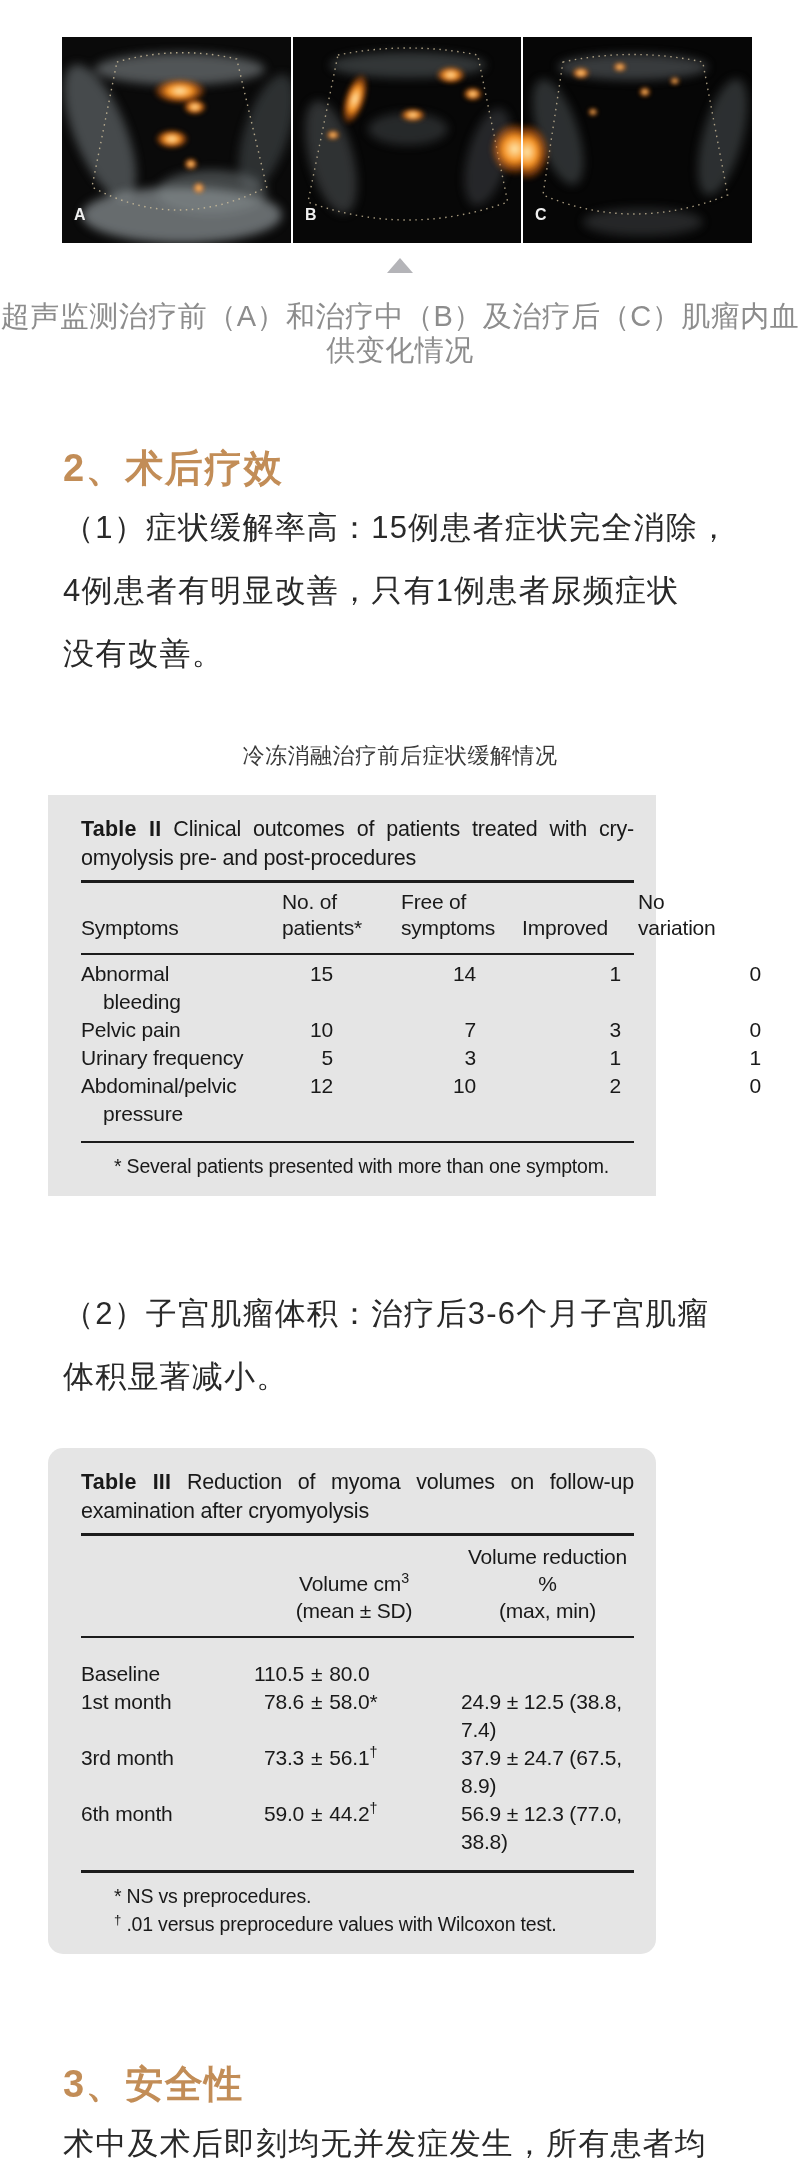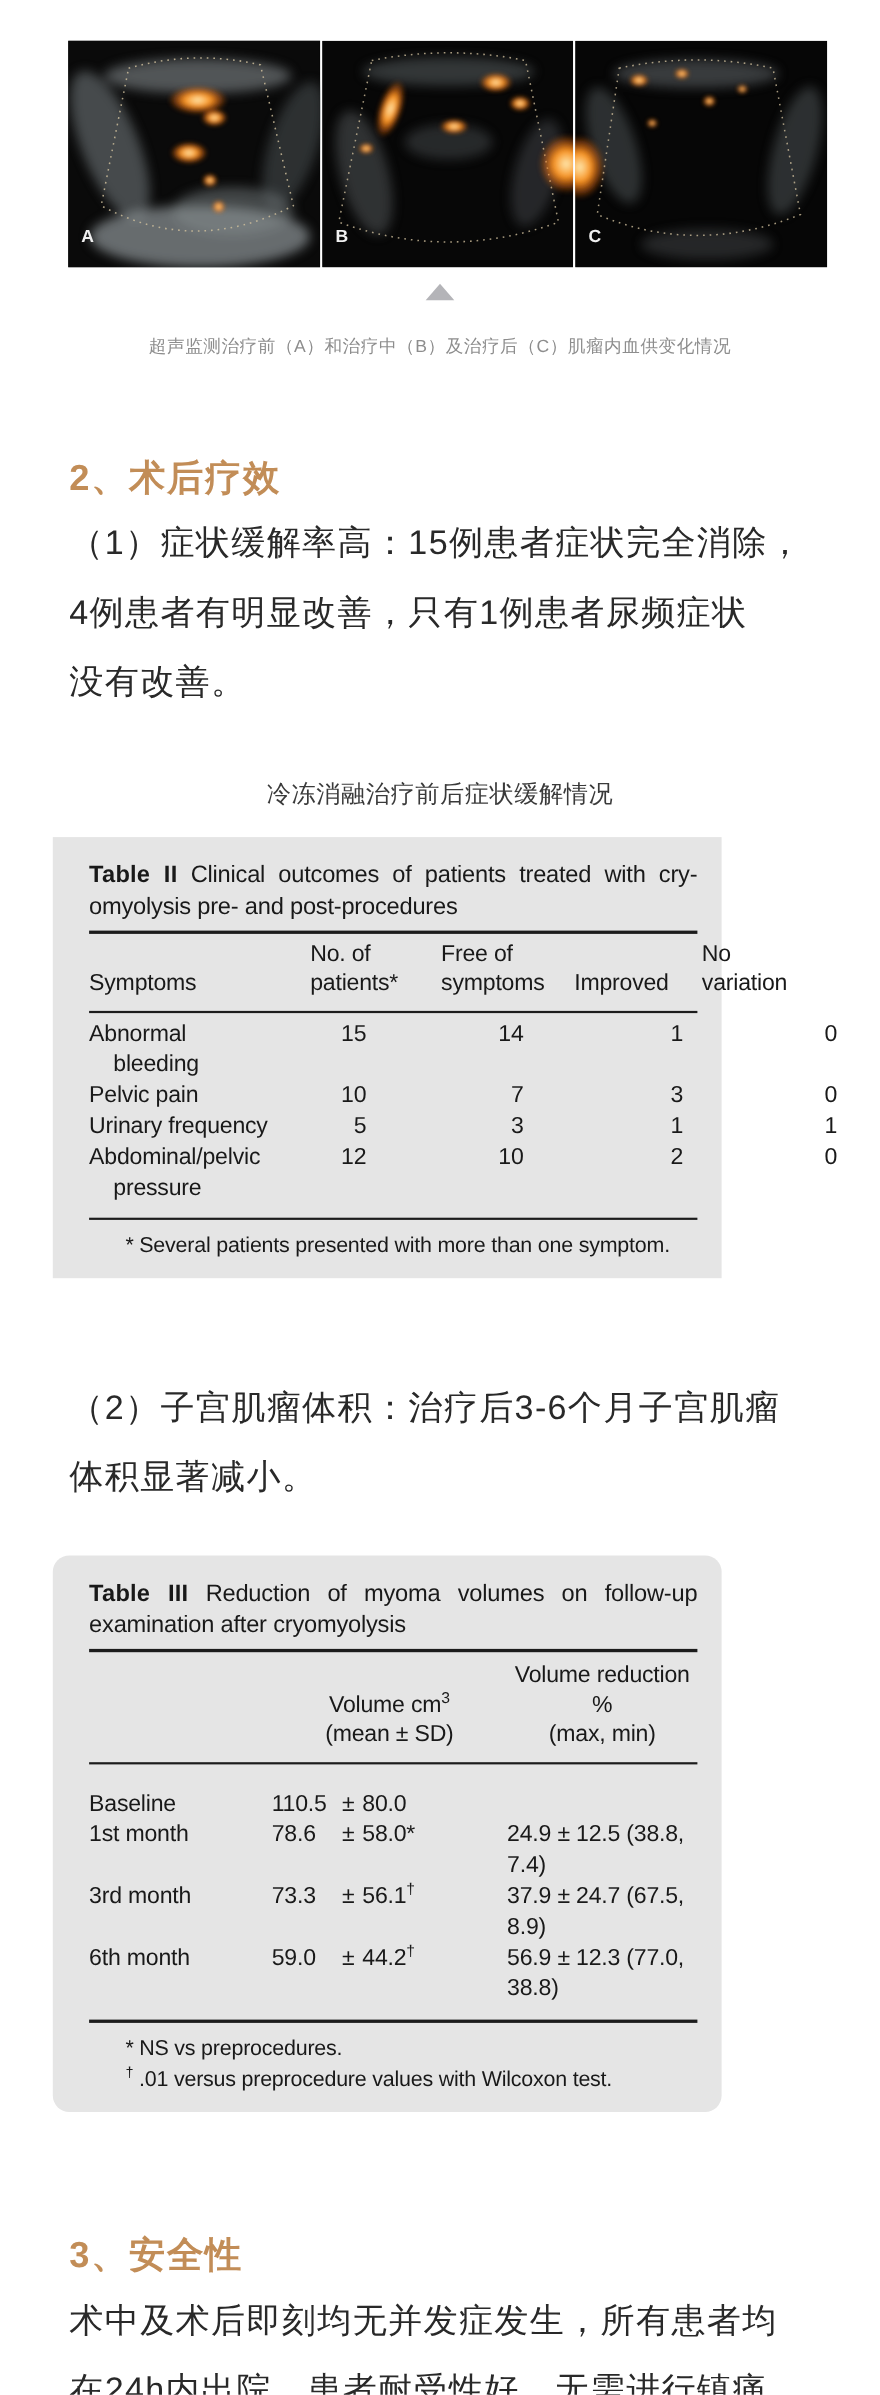--- a/index.html
+++ b/index.html
@@ -11,26 +11,26 @@
   
   .figure{margin:37px 0 0 62px;width:690px;height:206px;display:flex;gap:2px;background:#fff;}
   .panel{flex:1;height:206px;background:#060606;overflow:hidden;}
   .panel svg{display:block;width:100%;height:100%;}
   .pointer-triangle{
     width:0;height:0;margin:15px auto 0;
     border-left:13px solid transparent;border-right:13px solid transparent;
     border-bottom:15px solid #b4b4b8;
   }
   .fig-caption{
-    margin-top:26px;text-align:center;font-size:16px;line-height:34px;
+    margin-top:26px;text-align:center;font-size:29px;line-height:34px;
     color:#8d8d8d;letter-spacing:0.5px;
   }
   
   .sec-heading{
-    margin:81px 0 0 63px;font-size:33px;line-height:40px;font-weight:bold;
+    margin:81px 0 0 63px;font-size:38px;line-height:40px;font-weight:bold;
     color:#c28d57;letter-spacing:1.5px;
   }
   .sec-heading.h3{margin-top:110px;}
   .para{margin:8px 36px 0 63px;font-size:31px;line-height:63px;color:#292929;letter-spacing:1.2px;}
   .para .pline{display:block;}
   .tbl-caption{margin-top:56px;text-align:center;font-size:22px;line-height:30px;color:#3a3a3a;letter-spacing:0.5px;}
   
   .gray-table{
     margin:24px 0 0 48px;width:608px;box-sizing:border-box;background:#e5e5e5;
     padding:20px 22px 16px 33px;color:#191919;letter-spacing:-0.2px;
@@ -52,21 +52,21 @@
   .num{display:inline-block;min-width:27px;text-align:right;}
   .t-footnote{margin:9px 0 0 33px;font-size:19.5px;line-height:28px;}
   .t-footnote .fn-line{display:block;}
   sup{font-size:0.68em;vertical-align:super;line-height:0;}
   
   .t3grid{display:grid;grid-template-columns:166px 214px 1fr;}
   .t3grid.head{align-items:end;padding:7px 0 5px 0;font-size:21px;line-height:27px;}
   .t3grid.head .hcell span.line{display:block;text-align:center;}
   .t3-row{display:grid;grid-template-columns:166px 214px 1fr;font-size:21px;line-height:28px;}
   .t3-body{padding:22px 0 7px 0;}
-  .v-num{display:inline-block;width:57px;text-align:left;}
+  .v-num{display:inline-block;width:57px;text-align:right;}
   .v-pm{padding:0 7px;}
 </style>
 </head>
 <body>
 
 <div class="page">
 
   <div class="figure">
     <div class="panel">
       <svg viewBox="0 0 229 206" preserveAspectRatio="none">

